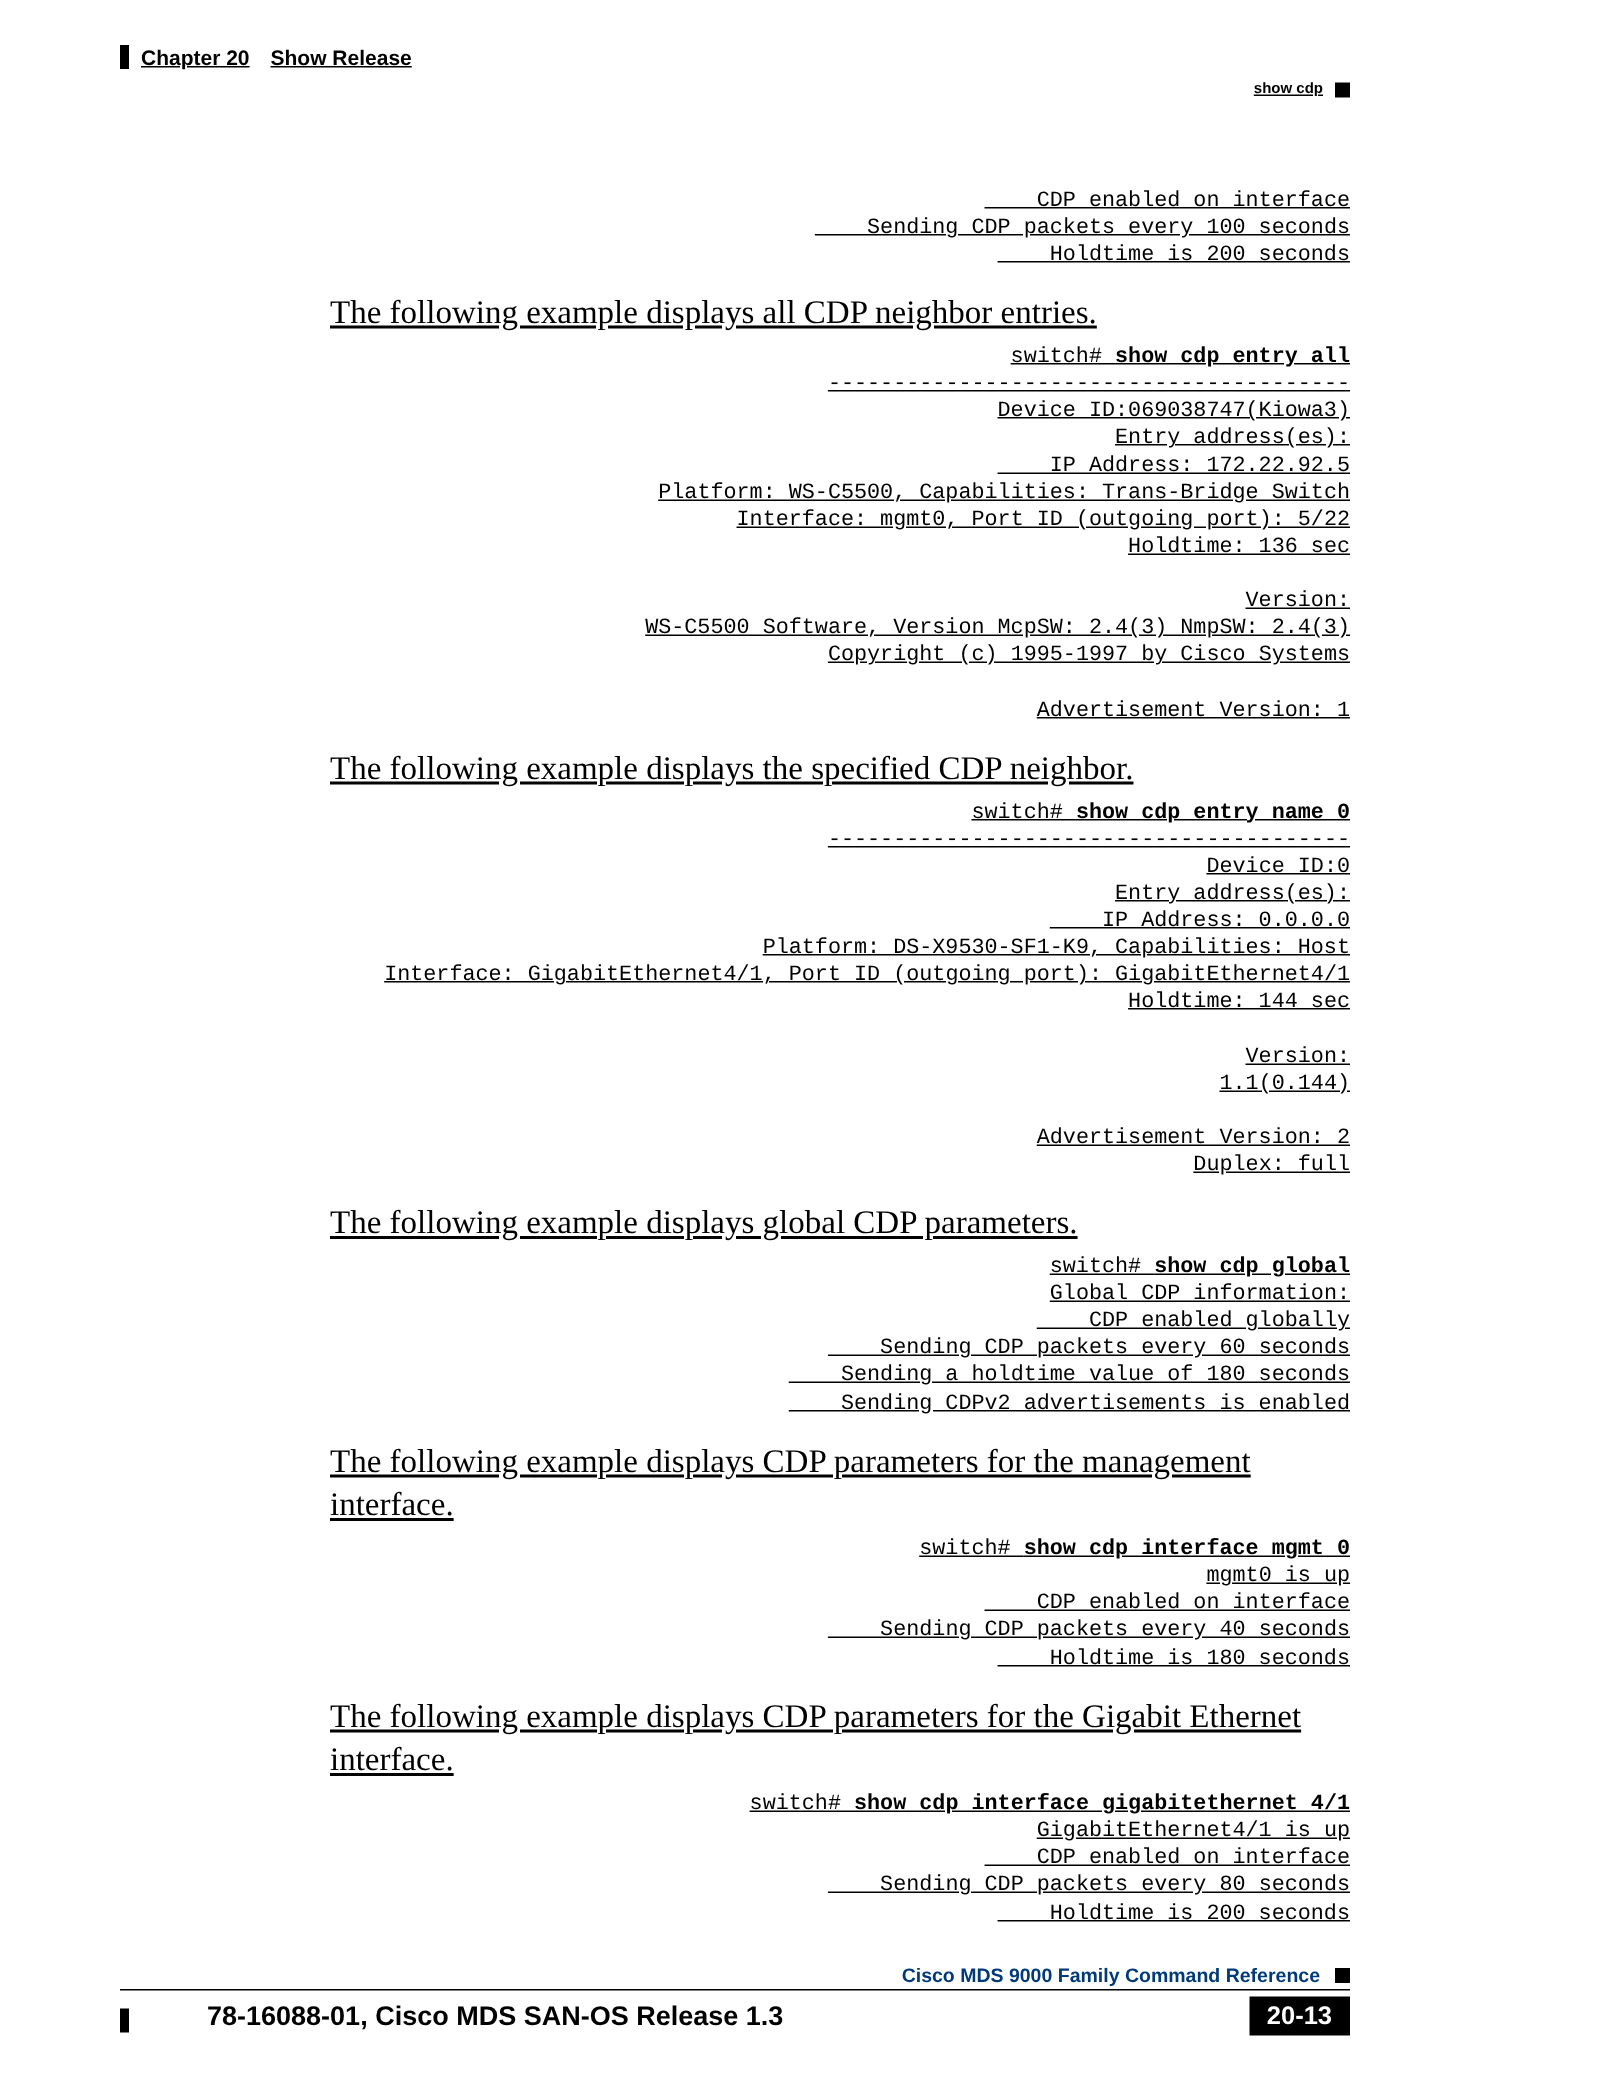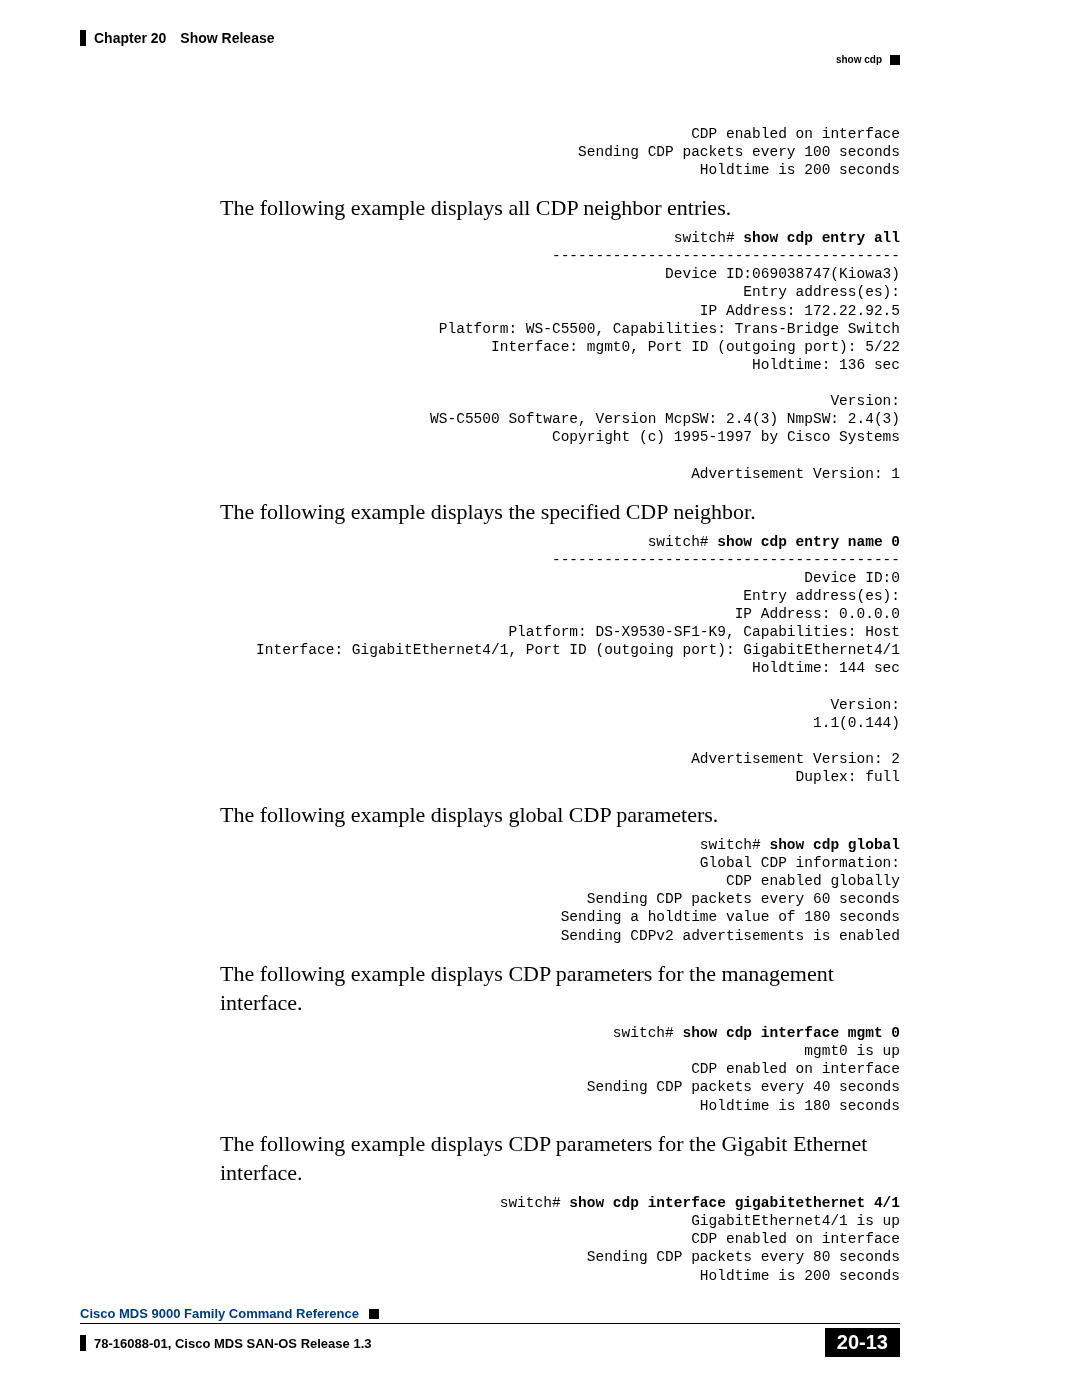--- a/index.html
+++ b/index.html
@@ -8,20 +8,21 @@
     background: #fff;
     font-family: "Times New Roman", Times, serif;
     color: #000;
   }
   .page {
     width: 980px;
     height: 1397px;
     position: relative;
     box-sizing: border-box;
     padding: 30px 80px 50px 80px;
+    text-decoration: underline;
   }
   .header-row {
     display: flex;
     align-items: center;
     font-family: Arial, Helvetica, sans-serif;
     font-size: 14px;
     font-weight: bold;
   }
   .hdr-bar {
     width: 6px;
@@ -74,21 +75,21 @@
     font-weight: bold;
   }
   .footer {
     position: absolute;
     left: 80px;
     right: 80px;
     bottom: 40px;
   }
   .footer-title-row {
     display: flex;
-    justify-content: flex-start;
+    justify-content: flex-end;
     align-items: center;
     font-family: Arial, Helvetica, sans-serif;
     font-size: 13px;
     font-weight: bold;
     color: #003a7a;
     border-bottom: 1.5px solid #000;
     padding-bottom: 2px;
   }
   .footer-title-row .sq {
     width: 10px;
@@ -99,35 +100,36 @@
   .footer-bottom {
     display: flex;
     justify-content: space-between;
     align-items: center;
     margin-top: 4px;
   }
   .footer-left {
     display: flex;
     align-items: flex-end;
     font-family: Arial, Helvetica, sans-serif;
-    font-size: 13px;
-    font-weight: bold;
+    font-size: 18px;
+    font-weight: bold;
+    gap: 44px;
   }
   .footer-left .bar {
     width: 6px;
     height: 16px;
     background: #000;
     margin-right: 8px;
   }
   .page-num {
     background: #000;
     color: #fff;
     font-family: Arial, Helvetica, sans-serif;
     font-weight: bold;
-    font-size: 20px;
+    font-size: 17px;
     padding: 3px 12px;
   }
 </style>
 </head>
 <body>
 
 <div class="page">
 
   <div class="header-row">
     <div class="hdr-bar"></div>

